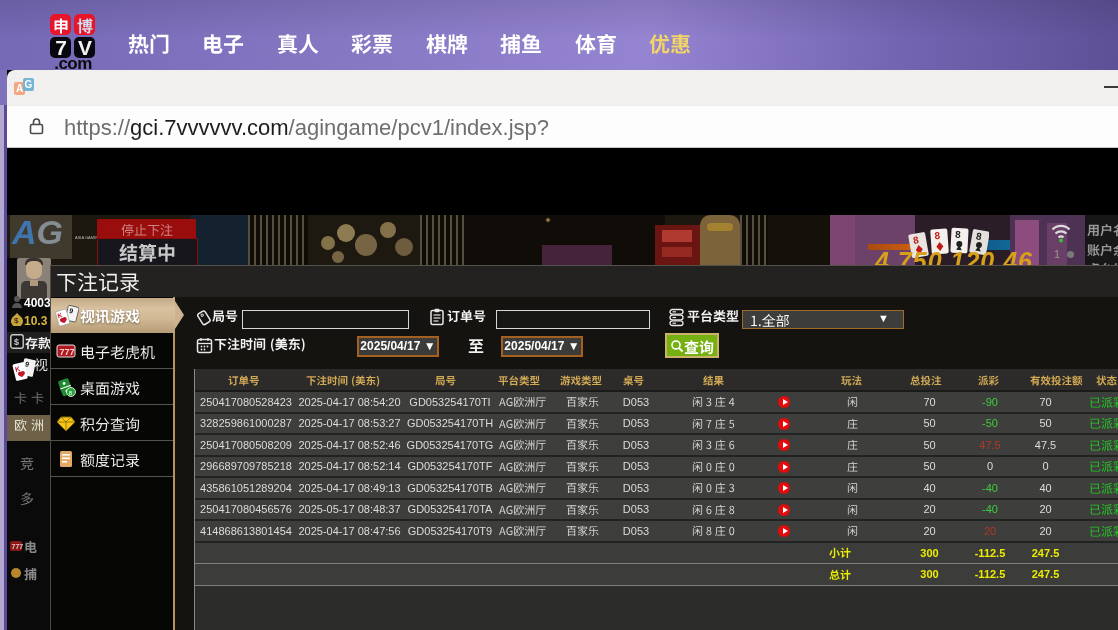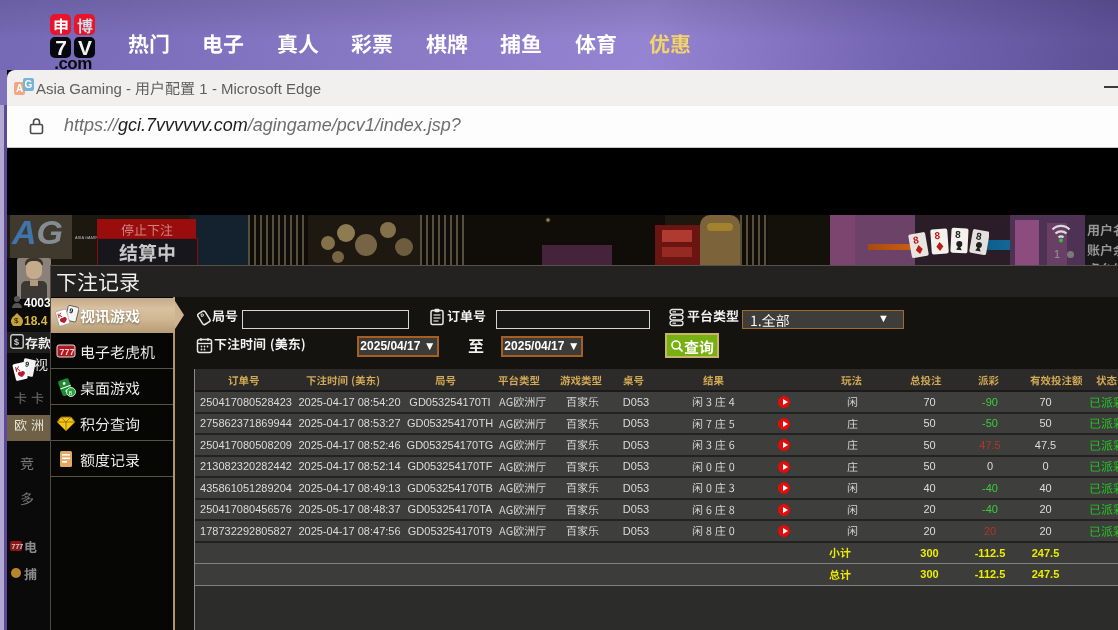--- a/index.html
+++ b/index.html
@@ -11,21 +11,21 @@
 .lgsq{position:absolute;width:21px;height:21px;border-radius:5px;}
 .red{background:#e8142a;}
 .blk{background:#07070f;color:#f4f4ee;font-size:21px;line-height:22px;font-weight:bold;letter-spacing:-1px;text-align:center;}
 #leftstrip1{left:0;top:70px;width:7px;height:35px;background:#7e72ba;}
 #leftstrip2{left:0;top:105px;width:4px;height:525px;background:#b2a8d2;}
 #leftstrip3{left:4px;top:105px;width:3px;height:525px;background:#5a4a98;}
 #ewin{left:7px;top:70px;width:1111px;height:560px;background:#000;border-radius:8px 0 0 0;overflow:hidden;}
 #titlebar{left:0;top:0;width:1111px;height:36px;background:#f2f0ef;}
 #titletext{left:29px;top:9px;font-size:15px;color:#5e5e5e;}
 #urlbar{left:0;top:36px;width:1111px;height:41px;background:#fdfdfd;border-bottom:1px solid #c8c8c8;}
-#urltext{left:57px;top:9px;font-size:18px;color:#6e6e6e;font-style:italic;}
+#urltext{left:57px;top:9px;font-size:22px;color:#6e6e6e;}
 #urltext b{color:#1c1c1c;font-weight:normal;}
 #mindash{left:1097px;top:16px;width:21px;height:2px;background:#3a3a3a;}
 #band{left:7px;top:215px;width:1111px;height:50px;background:#1d180f;overflow:hidden;}
 .stripes{background:repeating-linear-gradient(90deg,#55503e 0px,#55503e 2px,#0f0c07 2px,#0f0c07 6px);}
 #modal{left:50px;top:265px;width:1090px;height:365px;background:#141310;
   border-left:1px solid #4e4a42;border-top:1px solid #54504a;}
 #mtitle{left:0;top:0;width:1090px;height:31px;background:#232220;}
 #msidebar{left:0;top:31px;width:122px;height:334px;background:#060605;border-right:2px solid #b89560;}
 .mitem{position:absolute;left:0;width:122px;height:35px;border-bottom:1px solid #56524c;}
 .micon{position:absolute;left:4px;top:7px;}
@@ -142,28 +142,20 @@
       </svg>
     </div>
 </div>
 <div id="leftstrip1" class="abs"></div>
 <div id="leftstrip2" class="abs"></div>
 <div id="leftstrip3" class="abs"></div>
 <div id="ewin" class="abs">
   <div id="titlebar" class="abs">
     <div class="abs" style="left:7px;top:12px;width:11px;height:13px;background:#f2a684;border-radius:2px;color:#fff;font-size:10px;font-weight:bold;text-align:center;line-height:13px;">A</div>
     <div class="abs" style="left:16px;top:8px;width:11px;height:13px;background:#74b4d4;border-radius:2px;color:#fff;font-size:10px;font-weight:bold;text-align:center;line-height:13px;">G</div>
-    <div id="titletext" class="abs">Asia Gaming - <svg width="60.0" height="18.0" viewBox="0 -1000 4000 1200" style="overflow:visible;vertical-align:-3.0px;" fill="#5e5e5e">
-          <g transform="scale(1,-1)">
-            <use href="#gr7528" x="0"></use>
-            <use href="#gr6237" x="1000"></use>
-            <use href="#gr914D" x="2000"></use>
-            <use href="#gr7F6E" x="3000"></use>
-          </g>
-        </svg> 1 - Microsoft Edge</div>
     <div id="mindash" class="abs"></div>
   </div>
   <div id="urlbar" class="abs">
     <svg class="abs" style="left:21px;top:11px;" width="17" height="18" viewBox="0 0 17 18">
       <rect x="2.5" y="7.5" width="12" height="9" rx="1.5" fill="none" stroke="#4a4a4a" stroke-width="1.6"></rect>
       <path d="M5.5 7.5 V5 a3 3 0 0 1 6 0 v2.5" fill="none" stroke="#4a4a4a" stroke-width="1.6"></path>
     </svg>
     <div id="urltext" class="abs">https://<b>gci.7vvvvvv.com</b>/agingame/pcv1/index.jsp?</div>
   </div>
   <div class="abs" style="left:0;top:78px;width:1111px;height:482px;background:#000;"></div>
@@ -217,20 +209,21 @@
     <g transform="rotate(10 72 19)">
         <rect x="64" y="7" width="17" height="24" rx="2" fill="#e4e0dc"></rect>
         <text x="68" y="17" font-size="10" font-weight="bold" fill="#202020" font-family="Liberation Sans">8</text>
         <circle cx="72.5" cy="22" r="3" fill="#202020"></circle>
         <path d="M72.5 23 l2.8 5 h-5.6 z" fill="#202020"></path>
       </g>
   </svg>
   <div class="abs" style="left:1003px;top:0;width:75px;height:50px;background:#4e3254;"></div>
   <div class="abs" style="left:1008px;top:5px;width:24px;height:45px;background:#8c4c7e;"></div>
   <div class="abs" style="left:1040px;top:8px;width:20px;height:42px;background:#693f68;"></div>
+  <div class="abs" style="left:868px;top:32px;width:190px;color:#d8a018;font-size:25px;font-weight:bold;font-style:italic;letter-spacing:1px;">4 750 120 46</div>
   <svg class="abs" style="left:1041px;top:4px;" width="26" height="26" viewBox="0 0 26 26">
     <path d="M4.5 10.5 a12 12 0 0 1 17 0" fill="none" stroke="#dcdcdc" stroke-width="2.2"></path>
     <path d="M7.5 14.5 a8 8 0 0 1 11 0" fill="none" stroke="#dcdcdc" stroke-width="2.2"></path>
     <path d="M10.5 18.3 a4.5 4.5 0 0 1 5 0" fill="none" stroke="#dcdcdc" stroke-width="2.2"></path>
     <circle cx="13" cy="21.5" r="2" fill="#30c030"></circle>
   </svg>
   <div class="abs" style="left:1047px;top:33px;color:#989898;font-size:11px;">1</div>
   <div class="abs" style="left:1060px;top:36px;width:7px;height:7px;border-radius:50%;background:#7a7a7a;"></div>
   <div class="abs" style="left:1078px;top:0;width:33px;height:50px;background:#171717;"></div>
 <div class="abs" style="left:1080px;top:7px;white-space:nowrap;">
@@ -286,21 +279,21 @@
     <div class="abs" style="left:8px;top:0px;width:18px;height:7px;background:#3a322c;border-radius:6px 6px 0 0;"></div>
     <div class="abs" style="left:9px;top:3px;width:16px;height:18px;background:#c3ab8c;border-radius:6px 6px 7px 7px;"></div>
     <div class="abs" style="left:4px;top:23px;width:26px;height:18px;background:#3c3834;border-radius:5px 5px 0 0;"></div>
     <div class="abs" style="left:13px;top:22px;width:8px;height:6px;background:#b29a7c;"></div>
   </div>
   <div class="abs" style="left:17px;top:38px;color:#fff;font-weight:bold;font-size:12px;">4003</div>
   <svg class="abs" style="left:4px;top:37px;" width="12" height="13">
       <circle cx="6" cy="4" r="3" fill="#555"></circle>
       <path d="M1 13 a5 5 0 0 1 10 0 z" fill="#555"></path>
     </svg>
-  <div class="abs" style="left:17px;top:56px;color:#d8b83a;font-weight:bold;font-size:12px;">18.4</div>
+  <div class="abs" style="left:17px;top:56px;color:#d8b83a;font-weight:bold;font-size:12px;">10.3</div>
   <svg class="abs" style="left:3px;top:53px;" width="14" height="15">
       <path d="M7 2 l3 3 a6 6 0 1 1 -6 0 z" fill="#c8a23a"></path>
       <text x="4" y="12" font-size="8" fill="#111" font-family="Liberation Sans">$</text>
     </svg>
   <div class="abs" style="left:0;top:74px;width:43px;height:21px;background:#1f1f1e;"></div>
   <svg class="abs" style="left:3px;top:76px;" width="14" height="15">
       <rect x="0.8" y="0.8" width="12.4" height="13.4" rx="2" fill="#111" stroke="#ccc" stroke-width="1.4"></rect>
       <text x="4" y="11" font-size="9" font-weight="bold" fill="#ccc" font-family="Liberation Sans">$</text>
     </svg>
 <div class="abs" style="left:18px;top:77.4px;">
@@ -752,21 +745,21 @@
             <td>70</td>
             <td><svg width="36.0" height="14.4" viewBox="0 -1000 3000 1200" style="overflow:visible;vertical-align:-2.4px;" fill="#22cd22">
                 <g transform="scale(1,-1)">
                   <use href="#gr5DF2" x="0"></use>
                   <use href="#gr6D3E" x="1000"></use>
                   <use href="#gr5F69" x="2000"></use>
                 </g>
               </svg></td>
           </tr>
           <tr>
-            <td>275862371869944</td>
+            <td>328259861000287</td>
             <td>2025-04-17 08:53:27</td>
             <td>GD053254170TH</td>
             <td><svg width="47.3" height="13.2" viewBox="0 -1000 4297 1200" style="overflow:visible;vertical-align:-2.2px;" fill="#dcdcdc">
                 <g transform="scale(1,-1)">
                   <use href="#gr0041" x="0"></use>
                   <use href="#gr0047" x="608"></use>
                   <use href="#gr6B27" x="1297"></use>
                   <use href="#gr6D32" x="2297"></use>
                   <use href="#gr5385" x="3297"></use>
                 </g>
@@ -844,21 +837,21 @@
             <td>47.5</td>
             <td><svg width="36.0" height="14.4" viewBox="0 -1000 3000 1200" style="overflow:visible;vertical-align:-2.4px;" fill="#22cd22">
                 <g transform="scale(1,-1)">
                   <use href="#gr5DF2" x="0"></use>
                   <use href="#gr6D3E" x="1000"></use>
                   <use href="#gr5F69" x="2000"></use>
                 </g>
               </svg></td>
           </tr>
           <tr>
-            <td>213082320282442</td>
+            <td>296689709785218</td>
             <td>2025-04-17 08:52:14</td>
             <td>GD053254170TF</td>
             <td><svg width="47.3" height="13.2" viewBox="0 -1000 4297 1200" style="overflow:visible;vertical-align:-2.2px;" fill="#dcdcdc">
                 <g transform="scale(1,-1)">
                   <use href="#gr0041" x="0"></use>
                   <use href="#gr0047" x="608"></use>
                   <use href="#gr6B27" x="1297"></use>
                   <use href="#gr6D32" x="2297"></use>
                   <use href="#gr5385" x="3297"></use>
                 </g>
@@ -982,21 +975,21 @@
             <td>20</td>
             <td><svg width="36.0" height="14.4" viewBox="0 -1000 3000 1200" style="overflow:visible;vertical-align:-2.4px;" fill="#22cd22">
                 <g transform="scale(1,-1)">
                   <use href="#gr5DF2" x="0"></use>
                   <use href="#gr6D3E" x="1000"></use>
                   <use href="#gr5F69" x="2000"></use>
                 </g>
               </svg></td>
           </tr>
           <tr>
-            <td>178732292805827</td>
+            <td>414868613801454</td>
             <td>2025-04-17 08:47:56</td>
             <td>GD053254170T9</td>
             <td><svg width="47.3" height="13.2" viewBox="0 -1000 4297 1200" style="overflow:visible;vertical-align:-2.2px;" fill="#dcdcdc">
                 <g transform="scale(1,-1)">
                   <use href="#gr0041" x="0"></use>
                   <use href="#gr0047" x="608"></use>
                   <use href="#gr6B27" x="1297"></use>
                   <use href="#gr6D32" x="2297"></use>
                   <use href="#gr5385" x="3297"></use>
                 </g>

